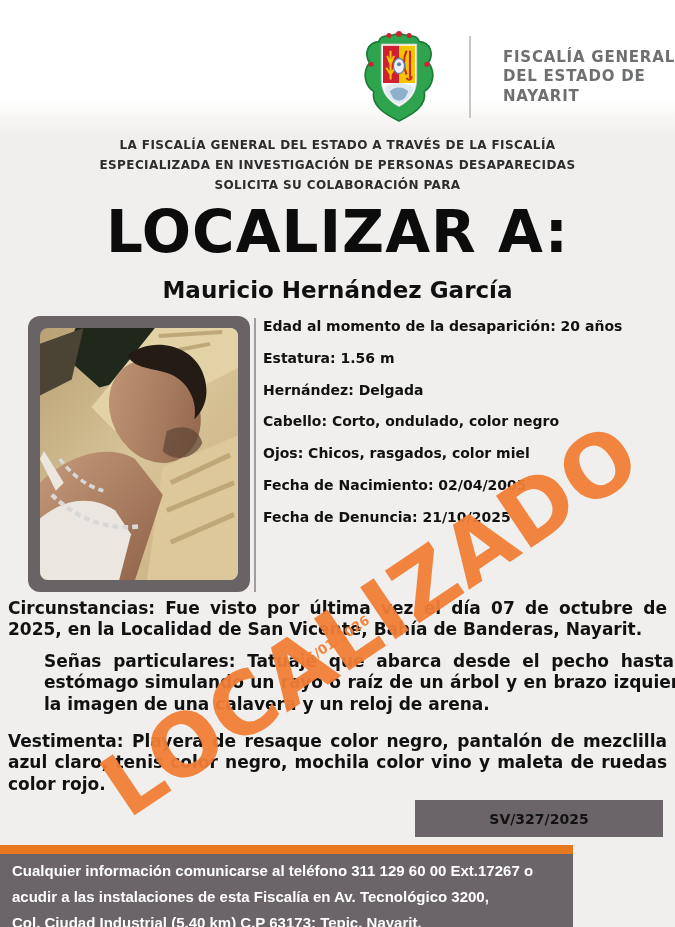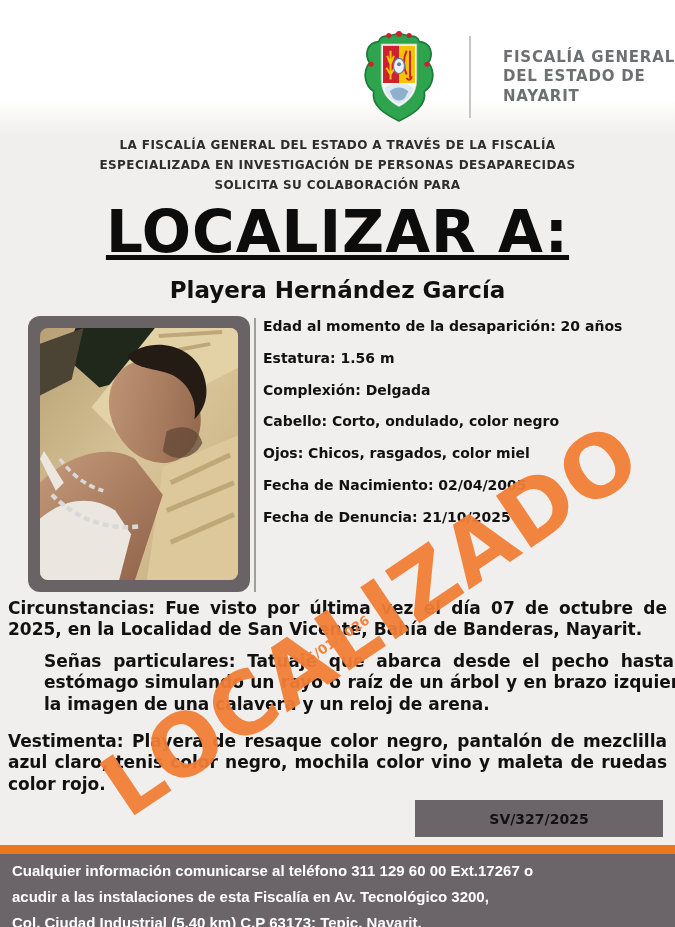--- a/index.html
+++ b/index.html
@@ -8,38 +8,38 @@
     position:relative;width:675px;height:927px;margin:0 auto;overflow:hidden;
     background:linear-gradient(#ffffff 0px,#ffffff 100px,#f1efed 135px,#f1efed 100%);
   }
   
   .logo-row{position:absolute;top:30px;left:0;width:100%;display:flex;justify-content:flex-end;align-items:center;gap:32px;}
   .crest{width:76px;height:94px;flex:0 0 auto;}
   .logo-divider{width:2px;height:82px;background:#c8c6c3;}
   .org-name{color:#6e6f71;font-weight:bold;font-size:15px;line-height:1.3;letter-spacing:0.8px;font-family:"DejaVu Sans",sans-serif;}
   
   .intro{position:absolute;top:136px;left:0;width:100%;text-align:center;color:#2d2d2d;font-weight:bold;font-size:12px;line-height:1.65;letter-spacing:0.4px;}
-  .title{position:absolute;top:198px;left:0;width:100%;text-align:center;color:#0c0c0c;font-weight:bold;font-size:58px;letter-spacing:1px;text-decoration:underline;}
+  .title{position:absolute;top:198px;left:0;width:100%;text-align:center;color:#0c0c0c;font-weight:bold;font-size:58px;letter-spacing:1px;}
   .person-name{position:absolute;top:277px;left:0;width:100%;text-align:center;color:#101010;font-weight:bold;font-size:23px;}
   
   .photo-frame{position:absolute;left:28px;top:316px;width:198px;height:252px;background:#6a6366;border-radius:12px;padding:12px;}
   .photo-frame svg{width:100%;height:100%;border-radius:8px;display:block;}
   .v-divider{position:absolute;left:254px;top:318px;width:2px;height:274px;background:#a09d9b;}
   
   .details{position:absolute;left:263px;top:318px;width:403px;color:#111;font-weight:bold;font-size:14px;line-height:1.2;}
   .detail{margin-bottom:15px;text-align:justify;}
   
   .para{position:absolute;left:8px;width:659px;color:#111;font-weight:bold;font-size:17px;line-height:1.26;text-align:justify;}
   .para.circ{top:598px;}
   .para.senas{top:651px;margin-left:36px;}
   .para.vest{top:731px;}
   
   .case-box{position:absolute;left:415px;top:800px;width:248px;height:37px;background:#6b6468;display:flex;align-items:center;justify-content:center;color:#121212;font-weight:bold;font-size:14px;}
   
-  .footer{position:absolute;left:0;top:845px;width:675px;height:82px;background:#6b6468;border-top:9px solid #e8781f;box-sizing:border-box;}
+  .footer{position:absolute;left:0;top:845px;width:573px;height:82px;background:#6b6468;border-top:9px solid #e8781f;box-sizing:border-box;}
   .footer-inner{padding:8px 12px 0 12px;color:#ffffff;font-weight:bold;font-size:15px;font-family:"Liberation Sans","DejaVu Sans",sans-serif;}
   .footer-inner div{margin-bottom:9px;white-space:nowrap;}
   
   .stamp{
     position:absolute;left:60px;top:584px;width:600px;text-align:center;
     font-weight:bold;font-size:86px;letter-spacing:1px;line-height:1;
     color:rgba(240,126,55,0.95);transform:rotate(-34deg);transform-origin:center center;
     z-index:6;pointer-events:none;white-space:nowrap;
   }
   .stamp-date{
@@ -87,21 +87,21 @@
   </div>
 
   <div class="intro">
     <div>LA FISCALÍA GENERAL DEL ESTADO A TRAVÉS DE LA FISCALÍA</div>
     <div>ESPECIALIZADA EN INVESTIGACIÓN DE PERSONAS DESAPARECIDAS</div>
     <div>SOLICITA SU COLABORACIÓN PARA</div>
   </div>
 
   <div class="title">LOCALIZAR A:</div>
 
-  <div class="person-name">Playera Hernández García</div>
+  <div class="person-name">Mauricio Hernández García</div>
 
   <div class="photo-frame">
     <svg viewBox="0 0 100 127" preserveAspectRatio="none" aria-hidden="true">
       <defs>
         <linearGradient id="bark" x1="0" y1="0" x2="1" y2="1">
           <stop offset="0" stop-color="#b7a074"></stop>
           <stop offset="0.5" stop-color="#d9c59a"></stop>
           <stop offset="1" stop-color="#c4ab7c"></stop>
         </linearGradient>
         <linearGradient id="skin" x1="0" y1="0" x2="1" y2="1">
@@ -134,21 +134,21 @@
       <path d="M6 84 C18 96 34 102 50 100" stroke="#d8d8d8" stroke-width="2.2" fill="none" stroke-dasharray="3 2"></path>
       <path d="M10 66 C16 74 24 80 32 82" stroke="#d8d8d8" stroke-width="1.8" fill="none" stroke-dasharray="3 2"></path>
     </svg>
   </div>
 
   <div class="v-divider"></div>
 
   <div class="details">
     <div class="detail">Edad al momento de la desaparición: 20 años</div>
     <div class="detail">Estatura: 1.56 m</div>
-    <div class="detail">Complexión: Delgada</div>
+    <div class="detail">Hernández: Delgada</div>
     <div class="detail">Cabello: Corto, ondulado, color negro</div>
     <div class="detail">Ojos: Chicos, rasgados, color miel</div>
     <div class="detail">Fecha de Nacimiento: 02/04/2005</div>
     <div class="detail">Fecha de Denuncia: 21/10/2025</div>
   </div>
 
   <div class="para circ">Circunstancias: Fue visto por última vez el día 07 de octubre de 2025, en la Localidad de San Vicente, Bahía de Banderas, Nayarit.</div>
   <div class="para senas">Señas particulares: Tatuaje que abarca desde el pecho hasta el estómago simulando un rayo o raíz de un árbol y en brazo izquierdo la imagen de una calavera y un reloj de arena.</div>
   <div class="para vest">Vestimenta: Playera de resaque color negro, pantalón de mezclilla azul claro, tenis color negro, mochila color vino y maleta de ruedas color rojo.</div>
 

